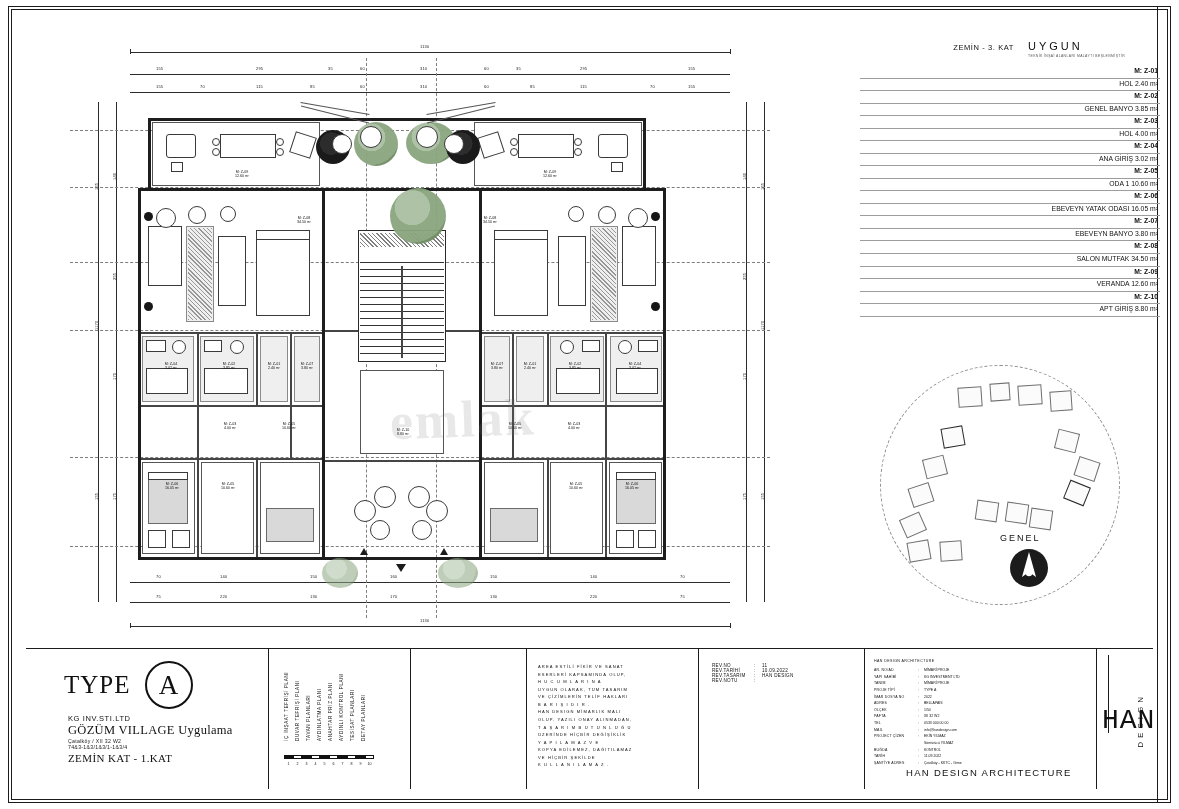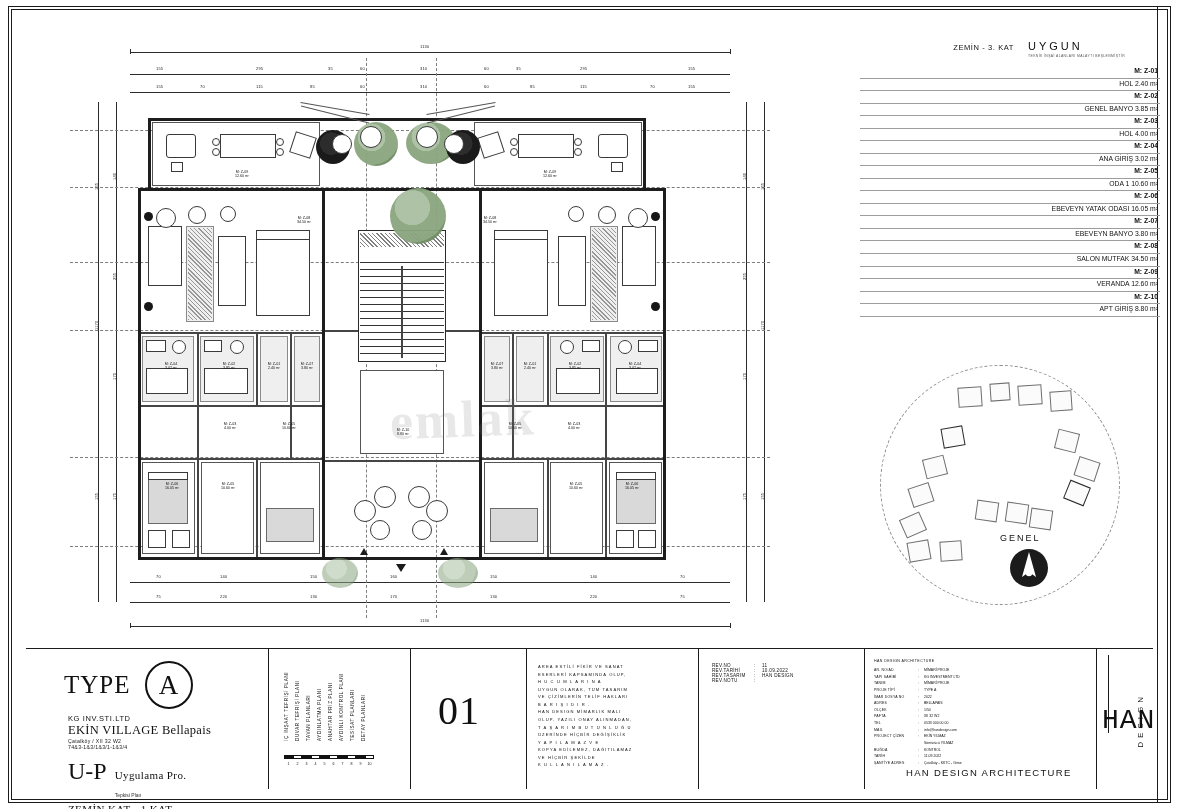--- a/index.html
+++ b/index.html
@@ -582,30 +582,23 @@
     <div class="vdiv" style="left:838px;"></div>
     <div class="vdiv" style="left:1070px;"></div>
 
     <div class="tb-cell" style="left:0; width:242px;">
       <div style="display:flex; align-items:center; gap:14px; margin:12px 0 0 38px;">
         <span class="type-word">TYPE</span>
         <span class="type-circle">A</span>
       </div>
       <div style="margin:5px 0 0 42px;">
         <div class="tb-line1">KG INV.STI.LTD</div>
-        <div class="tb-line2">EKİN VILLAGE Bellapais</div>
+        <div class="tb-line2">GÖZÜM VILLAGE Uygulama</div>
         <div class="tb-line3" style="white-space:pre-line;">Çatalköy / XII 32 W2
 74&amp;3-1&amp;3/1&amp;3/1-1&amp;3/4</div>
-      </div>
-      <div style="display:flex; align-items:baseline; gap:8px; margin:8px 0 0 42px;">
-        <span class="up-word">U-P</span>
-        <span>
-          <span class="up-sub">Uygulama Pro.</span><br>
-          <span class="up-sub2">Tepkisi Plan</span>
-        </span>
       </div>
       <div class="zemin-kat" style="margin:2px 0 0 42px;">ZEMİN KAT - 1.KAT</div>
     </div>
 
     <div class="tb-cell" style="left:242px; width:142px;">
       <div class="vplan-list" style="left:16px; top:20px;">
         <div class="vplan">İÇ İNŞAAT TEFRİŞİ PLANI</div>
         <div class="vplan">DUVAR TEFRİŞİ PLANI</div>
         <div class="vplan">TAVAN PLANLARI</div>
         <div class="vplan">AYDINLATMA PLANI</div>
@@ -633,23 +626,20 @@
         <span>4</span>
         <span>5</span>
         <span>6</span>
         <span>7</span>
         <span>8</span>
         <span>9</span>
         <span>10</span>
       </div>
     </div>
 
-    <div class="tb-cell" style="left:384px; width:116px;">
-      <div class="sheetno" style="margin:38px 0 0 28px;">01</div>
-    </div>
 
     <div class="tb-cell" style="left:500px; width:172px;">
       <div class="legal" style="margin:14px 0 0 12px; white-space:pre-line;">AREA ESTİLİ FİKİR VE SANAT
 ESERLERİ KAPSAMINDA OLUP,
 H U C U M L A R I N A
 UYGUN OLARAK, TÜM TASARIM
 VE ÇİZİMLERİN TELİF HAKLARI
 B A R I Ş I D I R .
 HAN DESIGN MİMARLIK MALI
 OLUP, YAZILI ONAY ALINMADAN,

